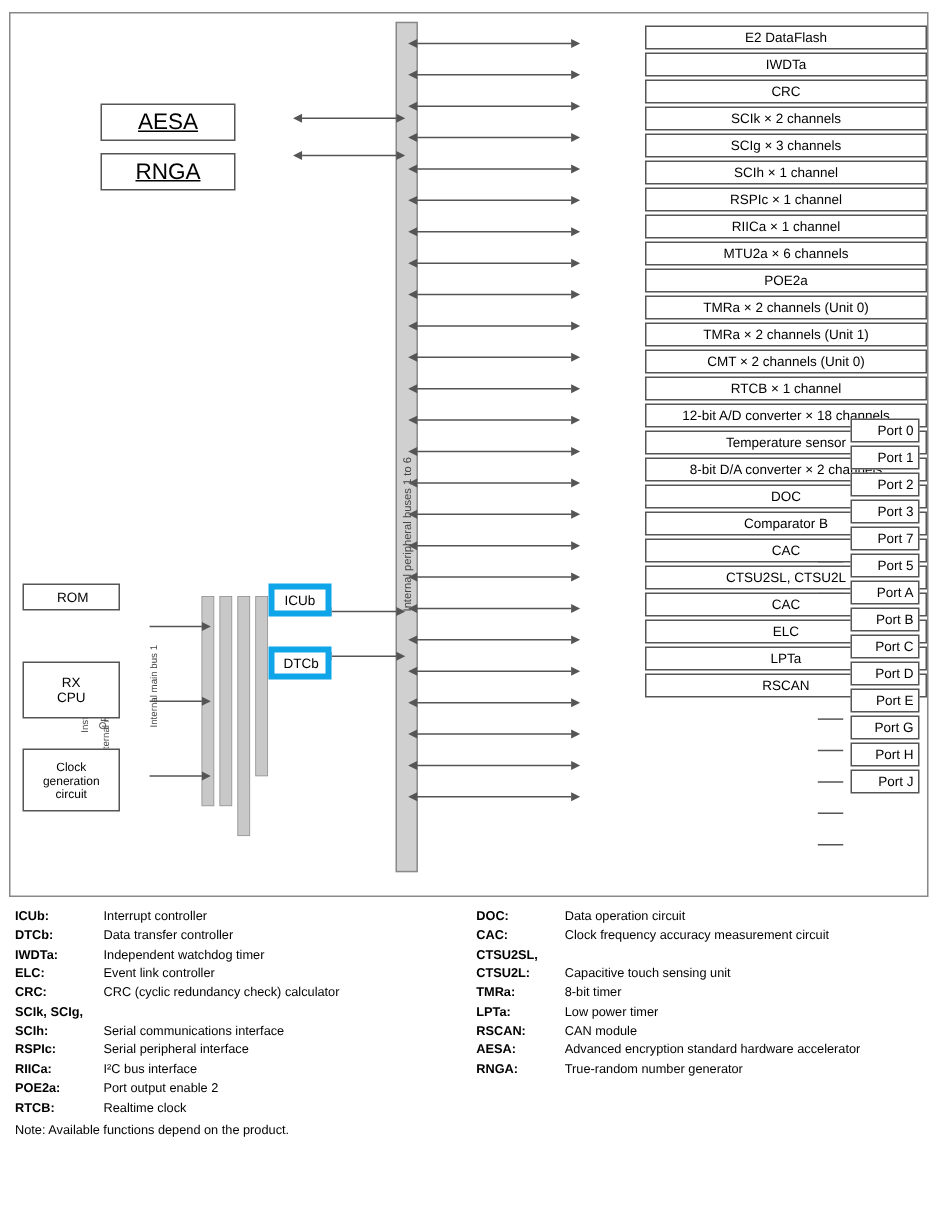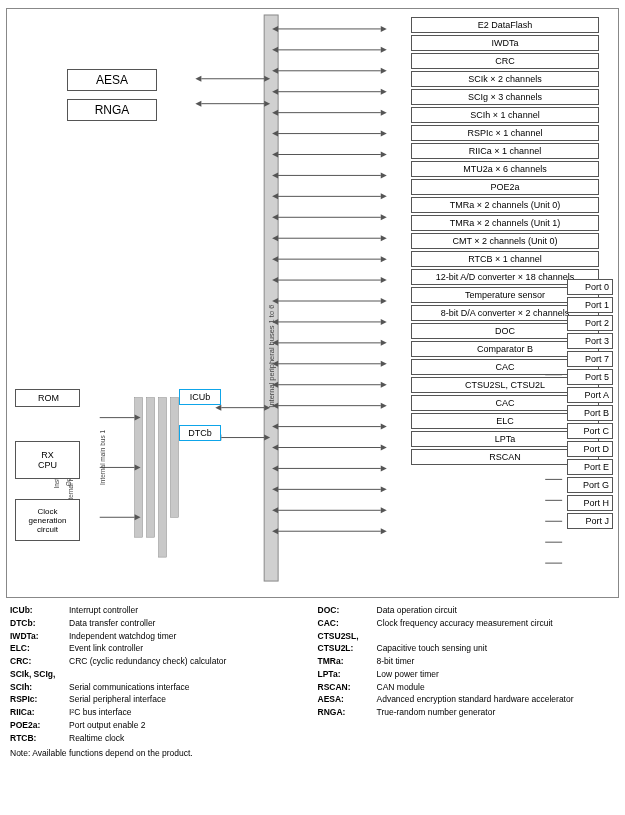--- a/index.html
+++ b/index.html
@@ -21,21 +21,21 @@
       width: 100%;
       height: 590px;
       position: relative;
       border: 1px solid #888;
       background: #fff;
       overflow: hidden;
     }
     
     .peripheral-col {
       position: absolute;
-      right: 19px;
+      right: 0;
       top: 8px;
       width: 188px;
       display: flex;
       flex-direction: column;
       gap: 2px;
     }
     .peri-box {
       border: 1px solid #555;
       text-align: center;
       padding: 2px 4px;
@@ -89,35 +89,36 @@
       left: 60px;
       top: 60px;
       display: flex;
       flex-direction: column;
       gap: 8px;
     }
     .aesa-box {
       border: 1px solid #555;
       text-align: center;
       padding: 3px 12px;
-      font-size: 12px;
+      font-size: 15px;
       background: #fff;
       width: 90px;
+      text-decoration: underline;
     }
     
     .icub-dtcb {
       position: absolute;
       left: 172px;
       top: 380px;
       display: flex;
       flex-direction: column;
       gap: 20px;
     }
     .icub-box {
-      border: 1px solid #0ea5e9;
+      border: 4px solid #0ea5e9;
       text-align: center;
       padding: 2px 6px;
       font-size: 9px;
       background: #fff;
       width: 42px;
     }
     
     .legend-area {
       margin-top: 6px;
       display: grid;

